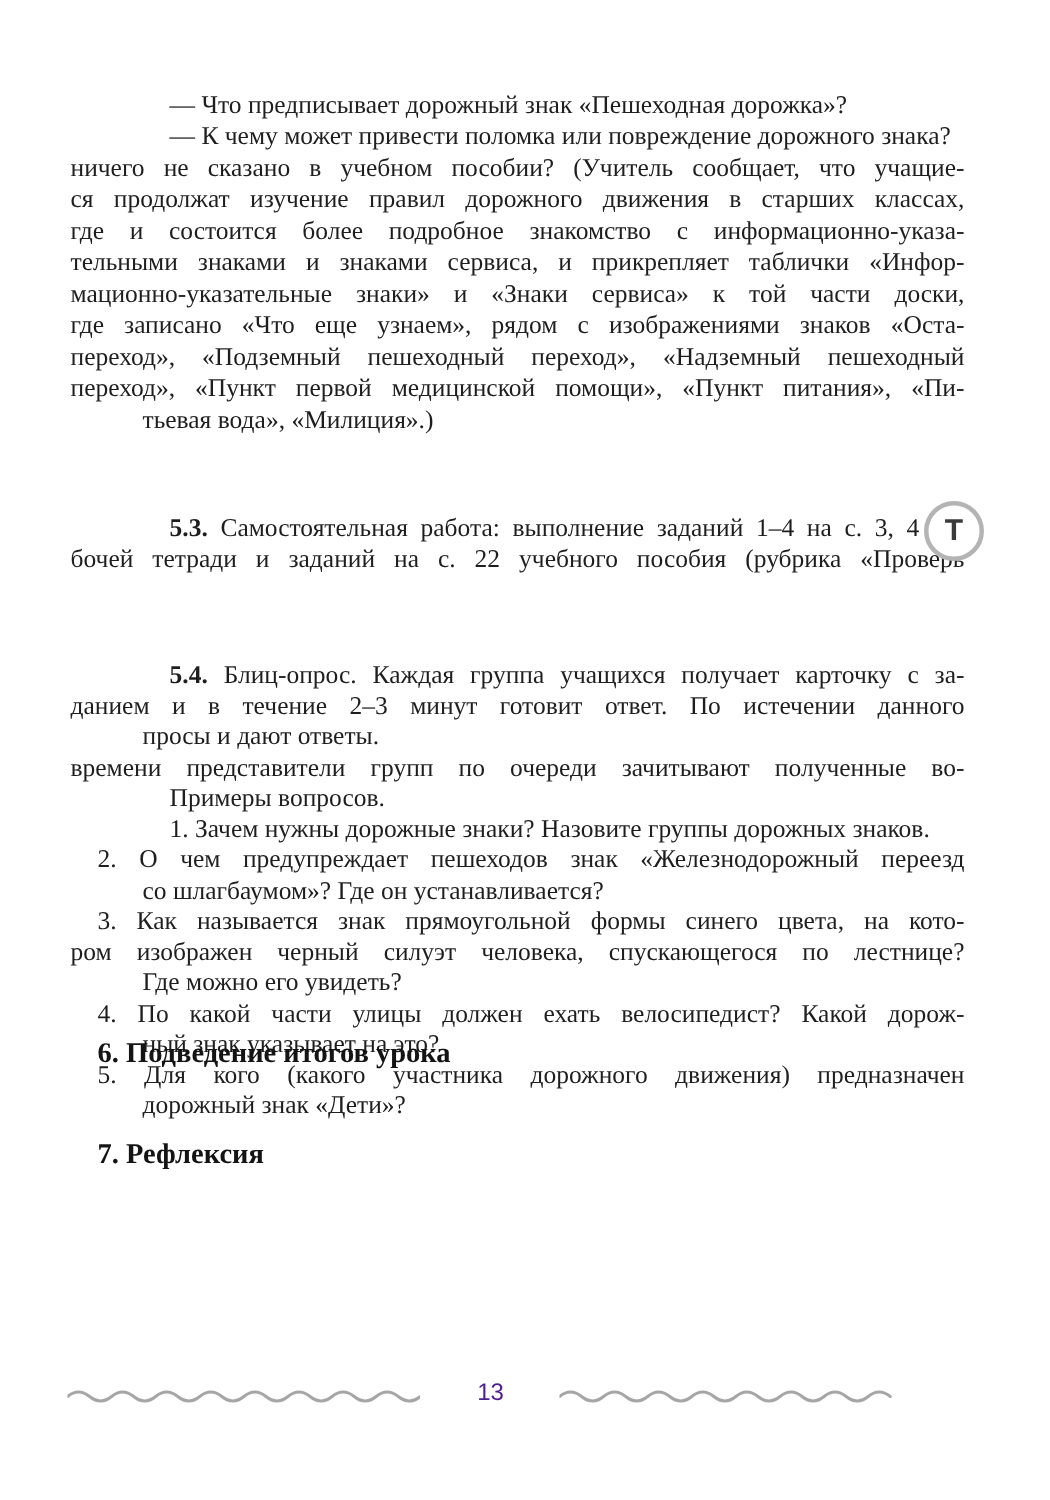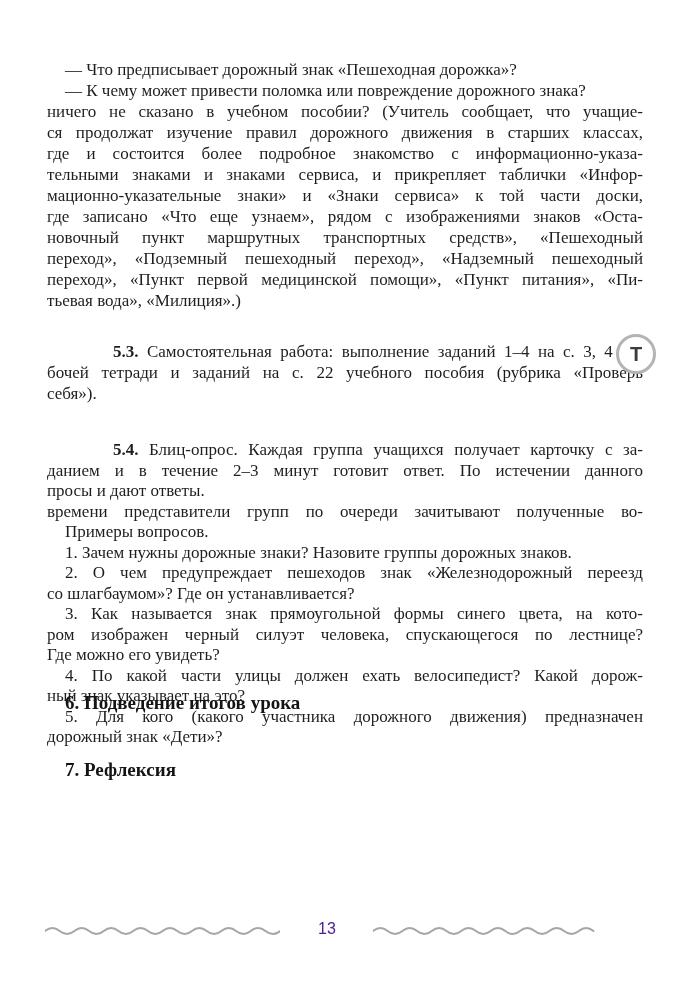--- a/index.html
+++ b/index.html
@@ -9,21 +9,21 @@
     height: 1000px;
     background: #ffffff;
     font-family: "Liberation Serif", serif;
     color: #1e1e1e;
     overflow: hidden;
   }
   .textcol { position: absolute; left: 47px; width: 596px; font-size: 17px; }
   .ln  { line-height: 21px; height: 21px; }
   .c .ln { line-height: 20.5px; height: 20.5px; }
   .just { text-align: justify; text-align-last: justify; }
-  .left { text-align: right; text-align-last: left; }
+  .left { text-align: right; text-align-last: left; margin-left: 48px; }
   .ind  { padding-left: 18px; }
   .i { }
   .b { font-weight: bold; margin-left: 48px; }
   .heading {
     position: absolute; left: 65px;
     font-size: 19px; font-weight: bold; line-height: 22px; color: #141414;
   }
   .marker {
     position: absolute; left: 616px; top: 334px;
     width: 34px; height: 34px;
@@ -49,30 +49,28 @@
 
   <div class="textcol" style="top:59px">
     <div class="ln left ind">— Что предписывает дорожный знак «Пешеходная дорожка»?</div>
     <div class="ln left ind">— К чему может привести поломка или повреждение дорожного знака?</div>
     <div class="ln just"><span>ничего не сказано в учебном пособии? (</span><span class="i">Учитель сообщает, что учащие-</span></div>
     <div class="ln just i">ся продолжат изучение правил дорожного движения в старших классах,</div>
     <div class="ln just i">где и состоится более подробное знакомство с информационно-указа-</div>
     <div class="ln just i">тельными знаками и знаками сервиса, и прикрепляет таблички «Инфор-</div>
     <div class="ln just i">мационно-указательные знаки» и «Знаки сервиса» к той части доски,</div>
     <div class="ln just i">где записано «Что еще узнаем», рядом с изображениями знаков «Оста-</div>
-    <div class="ln just i">новочный пункт маршрутных транспортных средств», «Пешеходный</div>
     <div class="ln just i">переход», «Подземный пешеходный переход», «Надземный пешеходный</div>
     <div class="ln just i">переход», «Пункт первой медицинской помощи», «Пункт питания», «Пи-</div>
     <div class="ln left"><span class="i">тьевая вода», «Милиция».</span><span>)</span></div>
   </div>
 
   <div class="textcol" style="top:341px">
     <div class="ln just ind"><span class="b">5.3.</span><span> Самостоятельная работа: выполнение заданий 1–4 на с. 3, 4 ра-</span></div>
     <div class="ln just">бочей тетради и заданий на с. 22 учебного пособия (рубрика «Проверь</div>
-    <div class="ln left">себя»).</div>
   </div>
 
   <div class="textcol c" style="top:440px">
     <div class="ln just ind"><span class="b">5.4.</span><span> Блиц-опрос. Каждая группа учащихся получает карточку с за-</span></div>
     <div class="ln just">данием и в течение 2–3 минут готовит ответ. По истечении данного</div>
     <div class="ln left">просы и дают ответы.</div>
     <div class="ln just">времени представители групп по очереди зачитывают полученные во-</div>
     <div class="ln left ind">Примеры вопросов.</div>
     <div class="ln left ind">1. Зачем нужны дорожные знаки? Назовите группы дорожных знаков.</div>
     <div class="ln just ind">2. О чем предупреждает пешеходов знак «Железнодорожный переезд</div>

